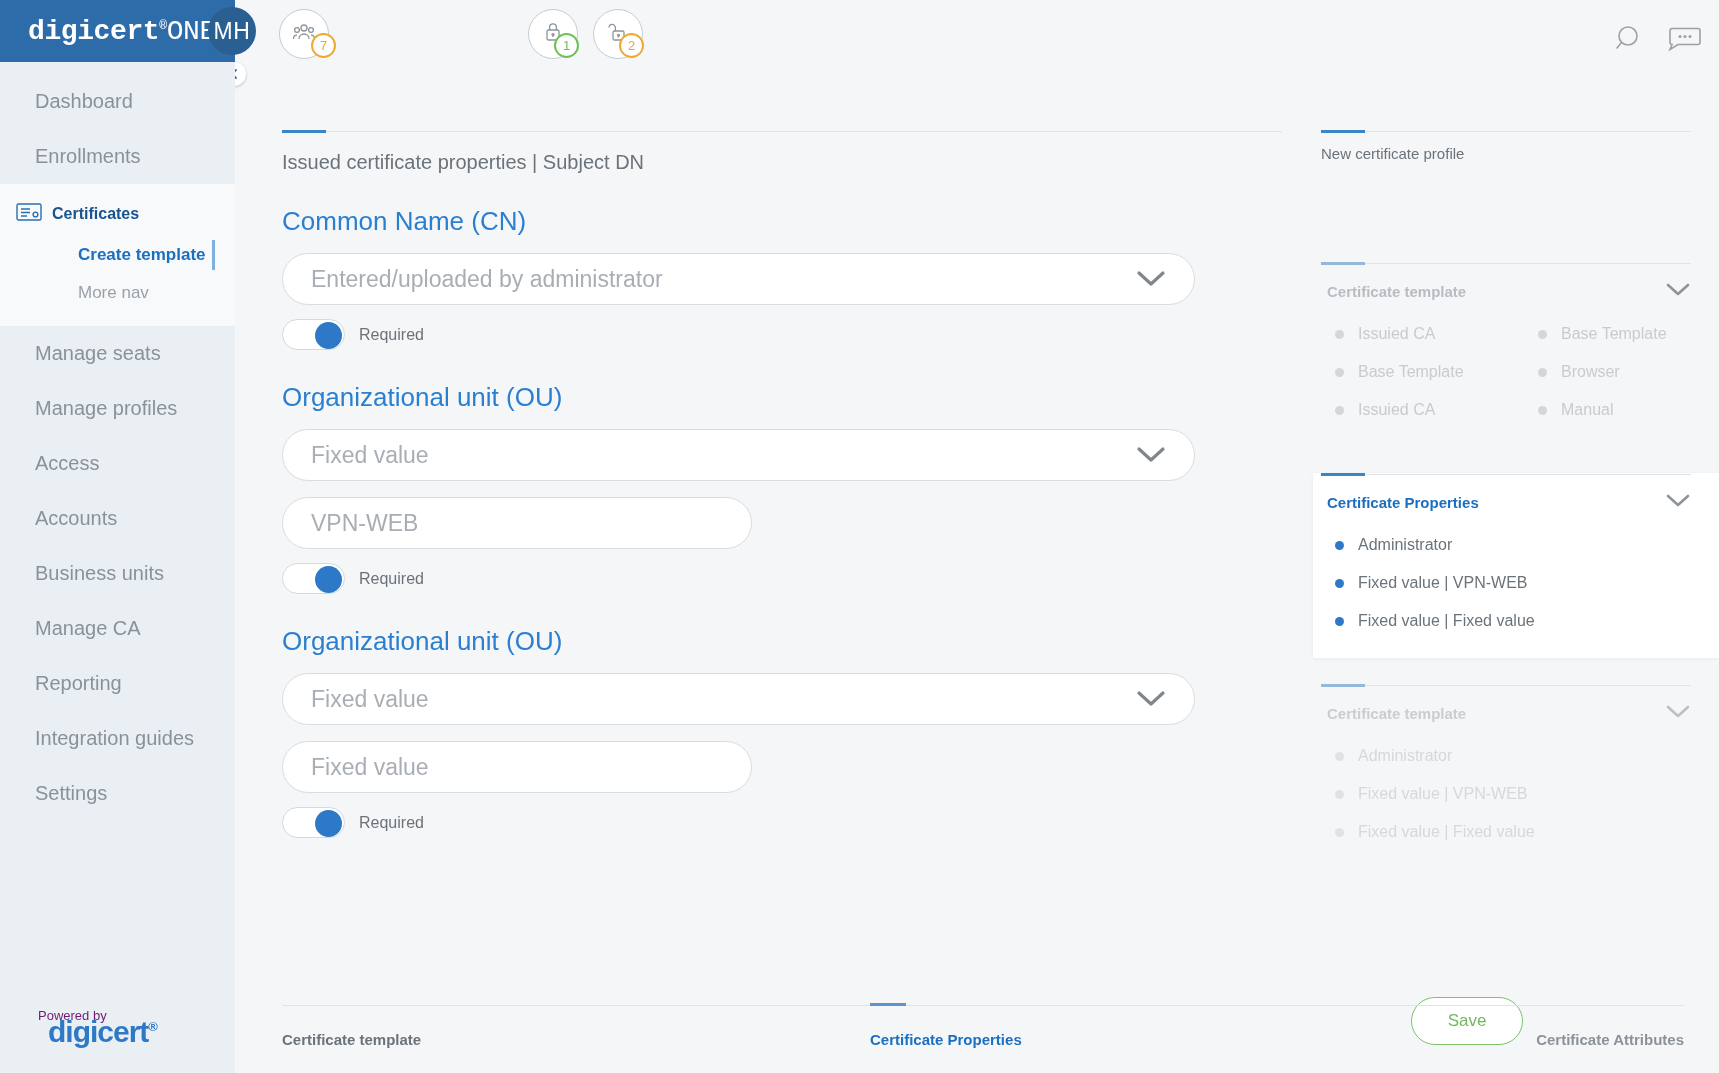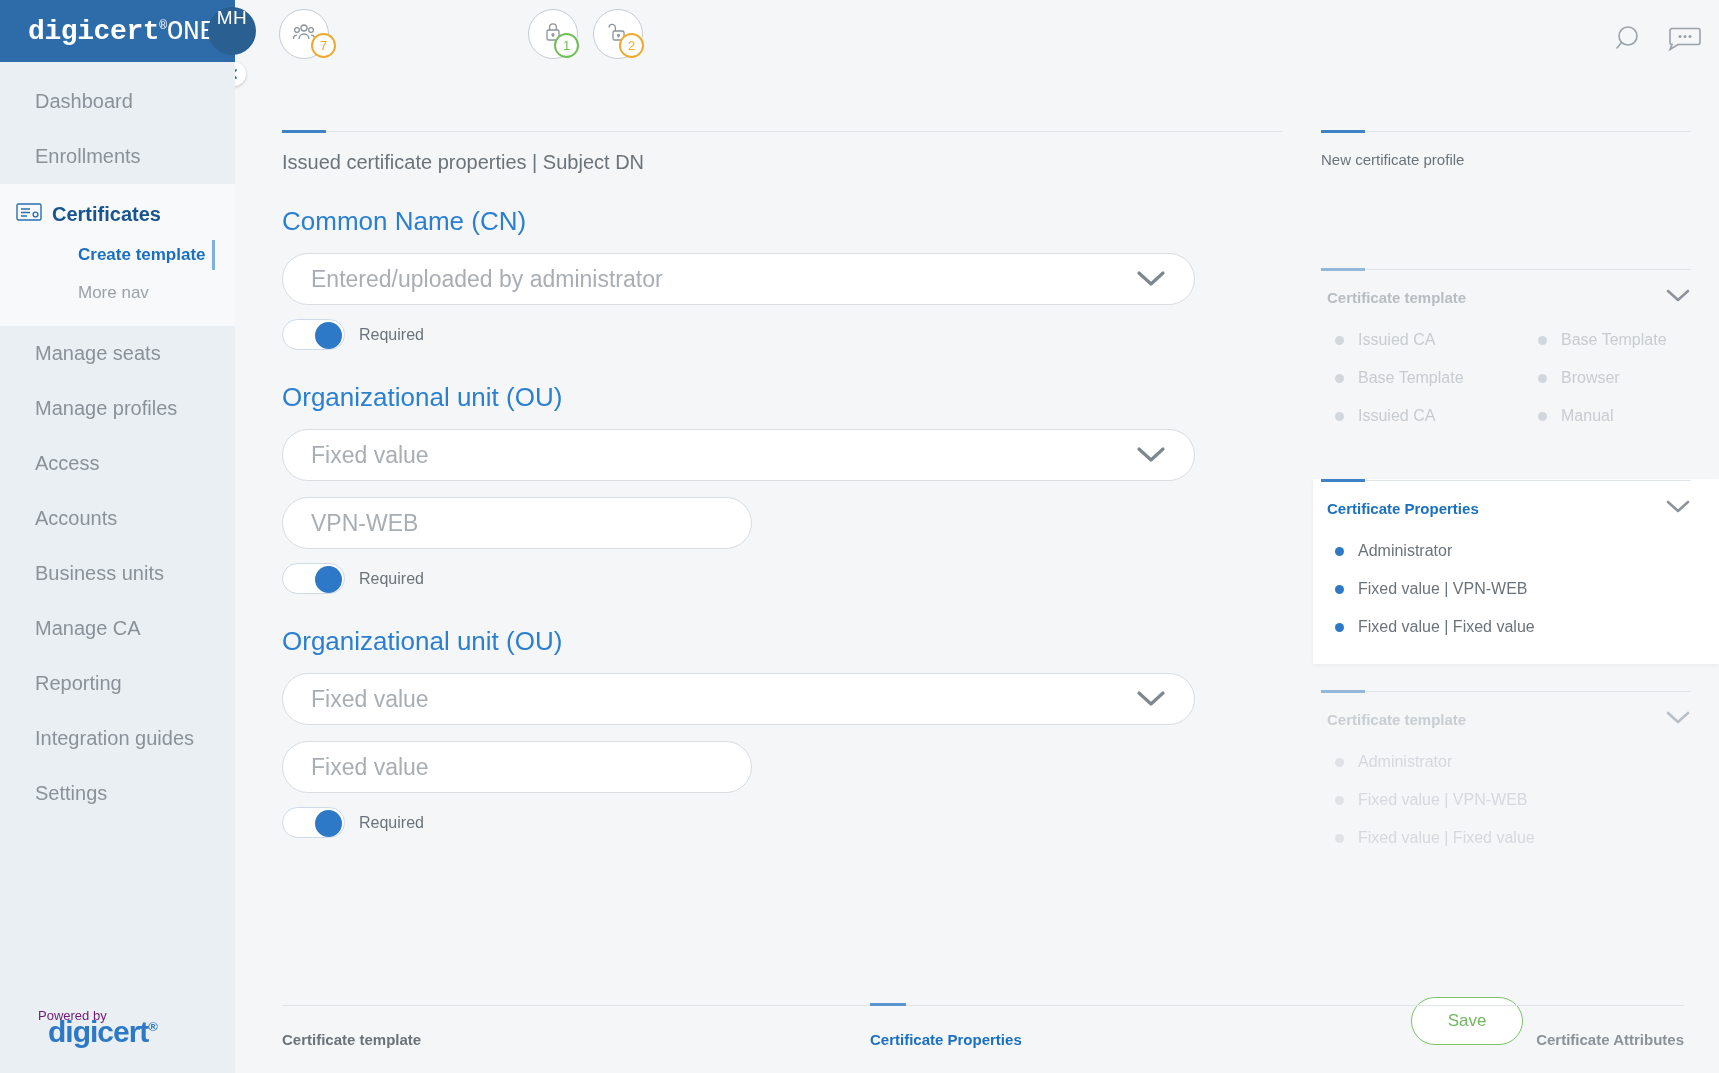--- a/index.html
+++ b/index.html
@@ -26,22 +26,22 @@
     letter-spacing: -0.4px; white-space: nowrap; font-family: Liberation Mono, monospace;
   }
   .brandtext .b1 { font-weight: bold; }
   .brandtext .reg { font-size: 13px; vertical-align: super; }
   .brandtext .b2 { font-weight: normal; }
 
   .avatar {
     position: absolute; top: 7px; left: 208px;
     width: 48px; height: 48px; border-radius: 50%;
     background: #2a5f91; color: #fff;
-    display: flex; justify-content: center;
-    font-size: 19px; letter-spacing: 0.5px;
+    display: flex; align-items: center; justify-content: center;
+    font-size: 23px; letter-spacing: 0.5px;
   }
   .collapse-btn {
     position: absolute; top: 62px; left: 222px;
     width: 24px; height: 24px; border-radius: 50%;
     background: #fff; box-shadow: 0 1px 3px rgba(0,0,0,0.22);
     display: flex; align-items: center; justify-content: center;
   }
   .collapse-btn svg { display:block; }
 
   .hicon {
@@ -73,21 +73,21 @@
     height: 55px; display: flex; align-items: center;
     padding-left: 35px; color: #8a9299; font-size: 20px;
     font-weight: 300;
   }
   .nav-gap { height: 12px; }
   .certs-group { background: #f7f9fa; padding: 8px 0 14px 0; }
   .certs-head {
     display: flex; align-items: center; padding-left: 16px; height: 44px;
   }
   .certs-head .label {
-    color: #18548f; font-size: 20px; font-weight: bold; margin-left: 10px;
+    color: #18548f; font-size: 16px; font-weight: bold; margin-left: 10px;
   }
   .sub-item {
     height: 38px; display:flex; align-items:center;
     padding-left: 78px; font-size: 17px;
   }
   .sub-active { color: #1b6fc0; font-weight: bold; position: relative; }
   .sub-active::after {
     content:""; position:absolute; right: 20px; top: 4px;
     width: 3px; height: 30px; background: #7fb0e0;
   }
@@ -185,21 +185,21 @@
   .sec-active .dot { background: #2d79c7; }
 
   .sec-dim .hdr .t { color: #b7bdc3; }
   .sec-dim .rail-li { color: #c7ccd1; }
   .sec-dim .dot { background: #d2d7db; }
 
   .sec-dimmer .hdr .t { color: #c9ced3; }
   .sec-dimmer .rail-li { color: #d5d9dd; }
   .sec-dimmer .dot { background: #dfe3e6; }
 
-  .rail-top-label { padding: 18px 0 0 8px; font-size: 15px; color: #6b737a; }
+  .rail-top-label { padding: 12px 0 0 8px; font-size: 15px; color: #6b737a; }
 </style>
 </head>
 <body>
 
 <div id="app">
 
   <div class="topbar">
 
     <div class="brandblock">
       <div class="brandtext">

